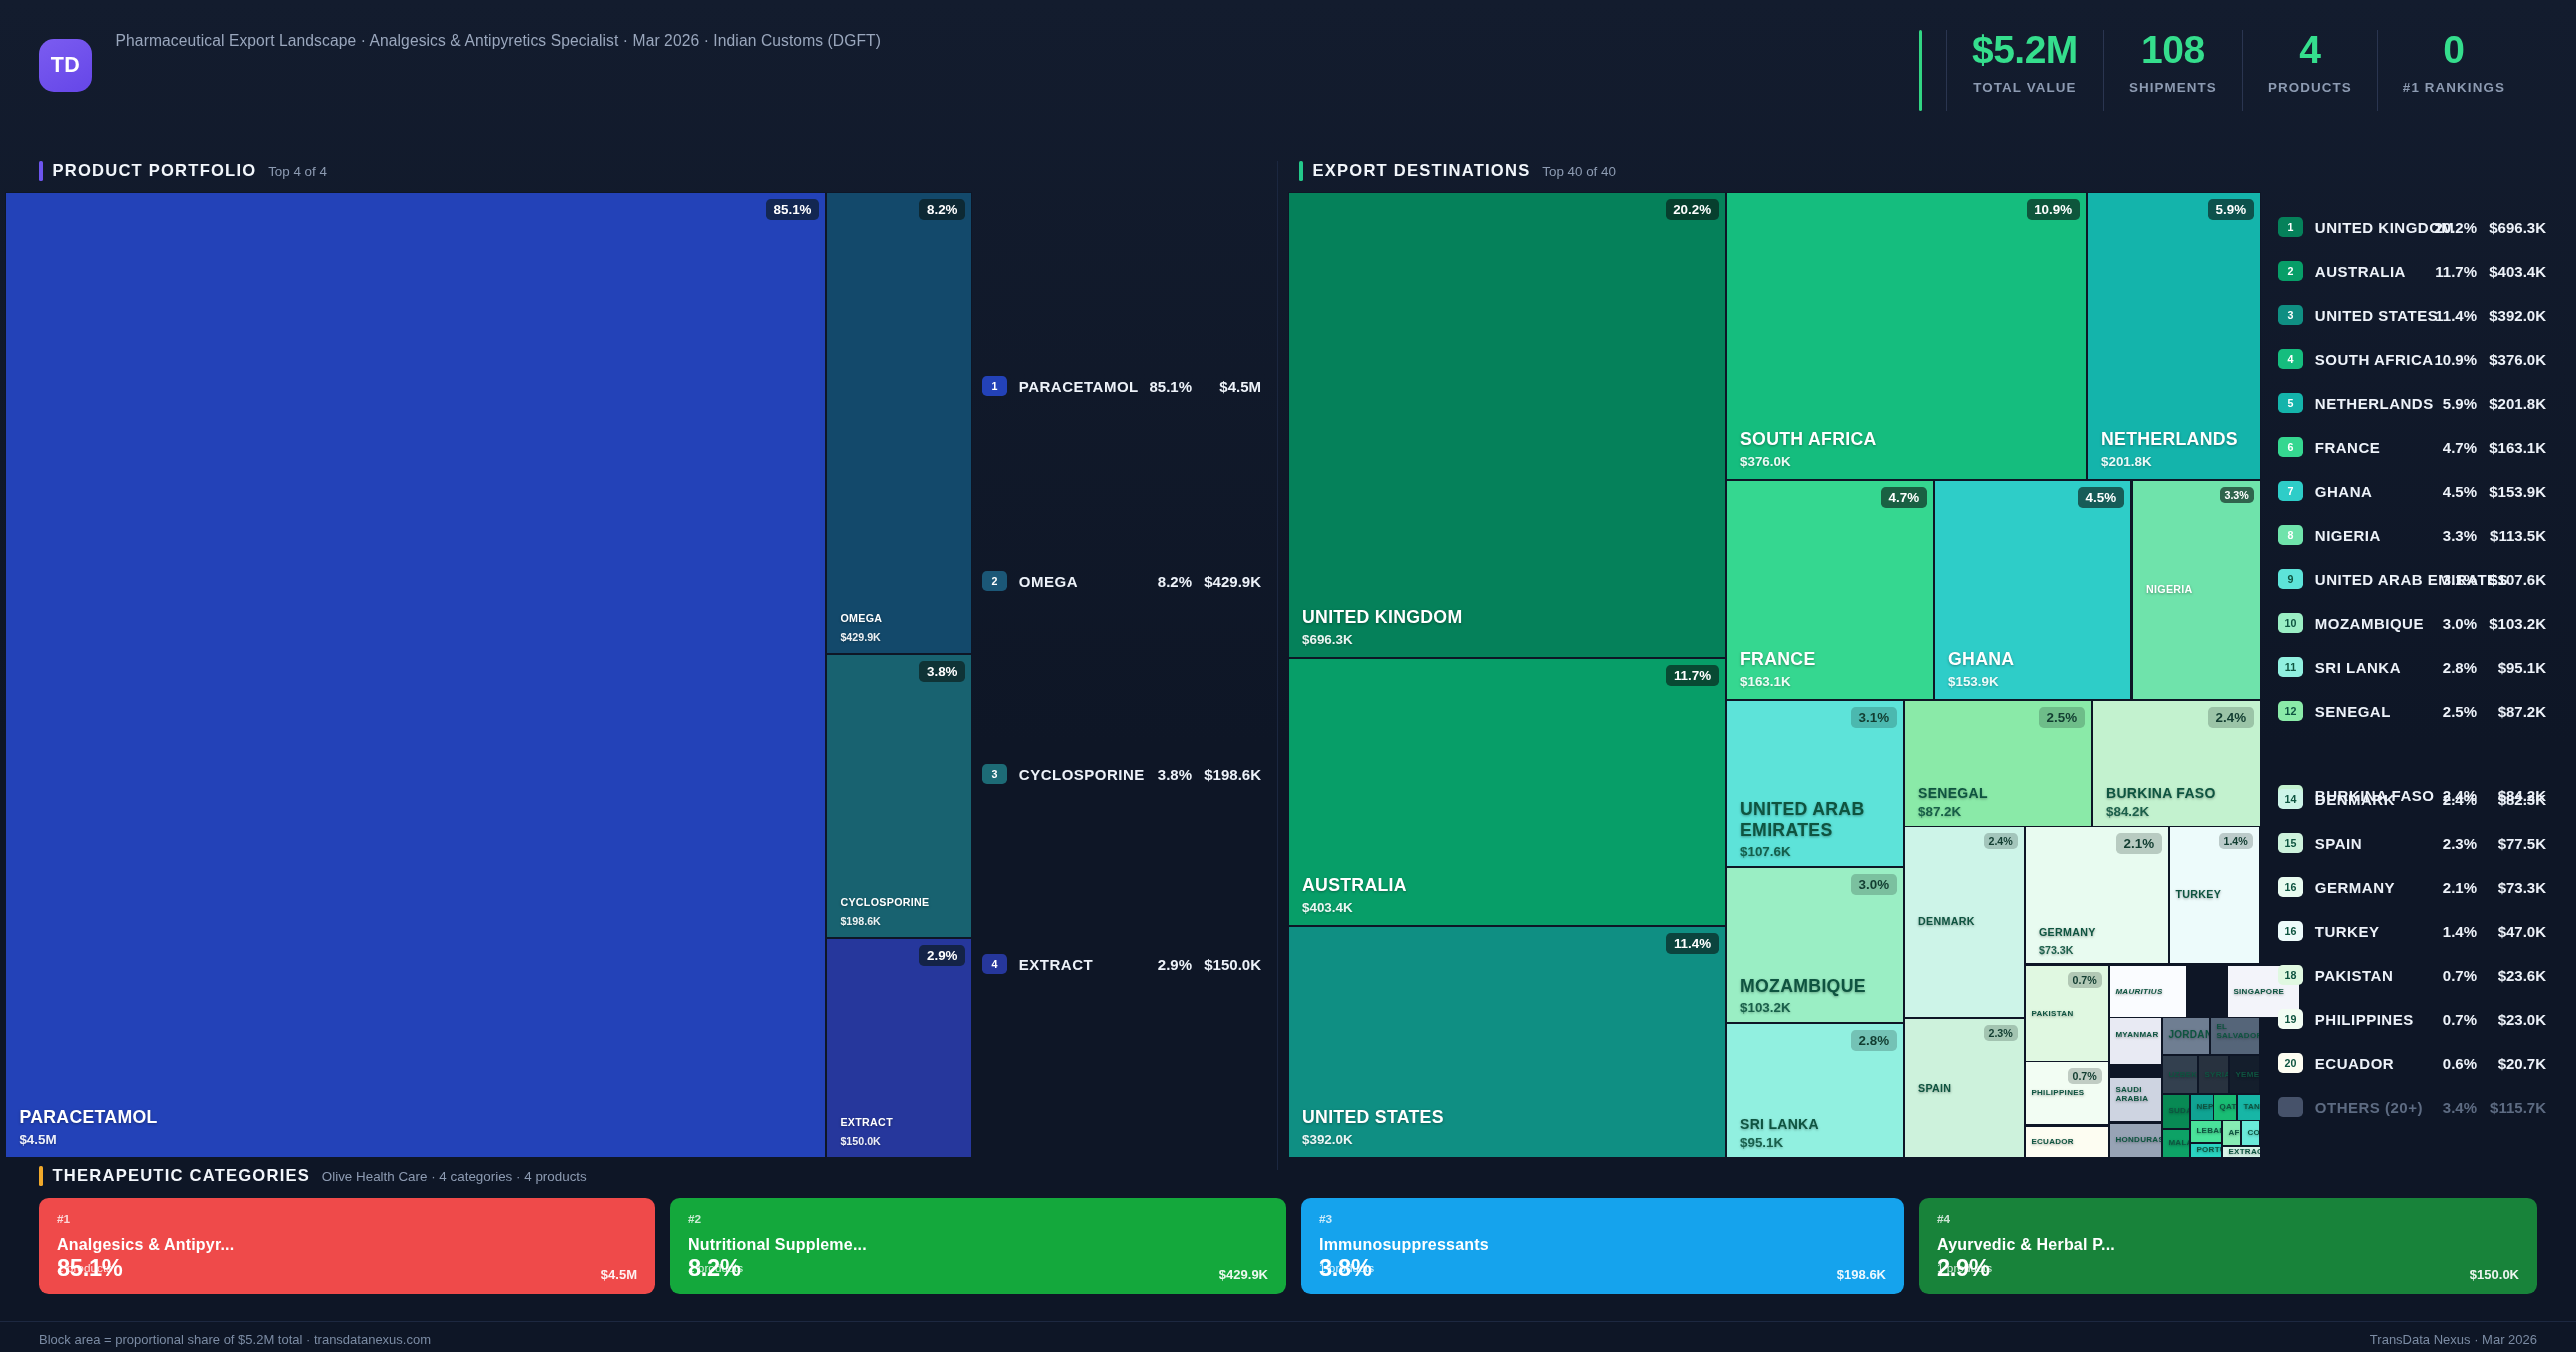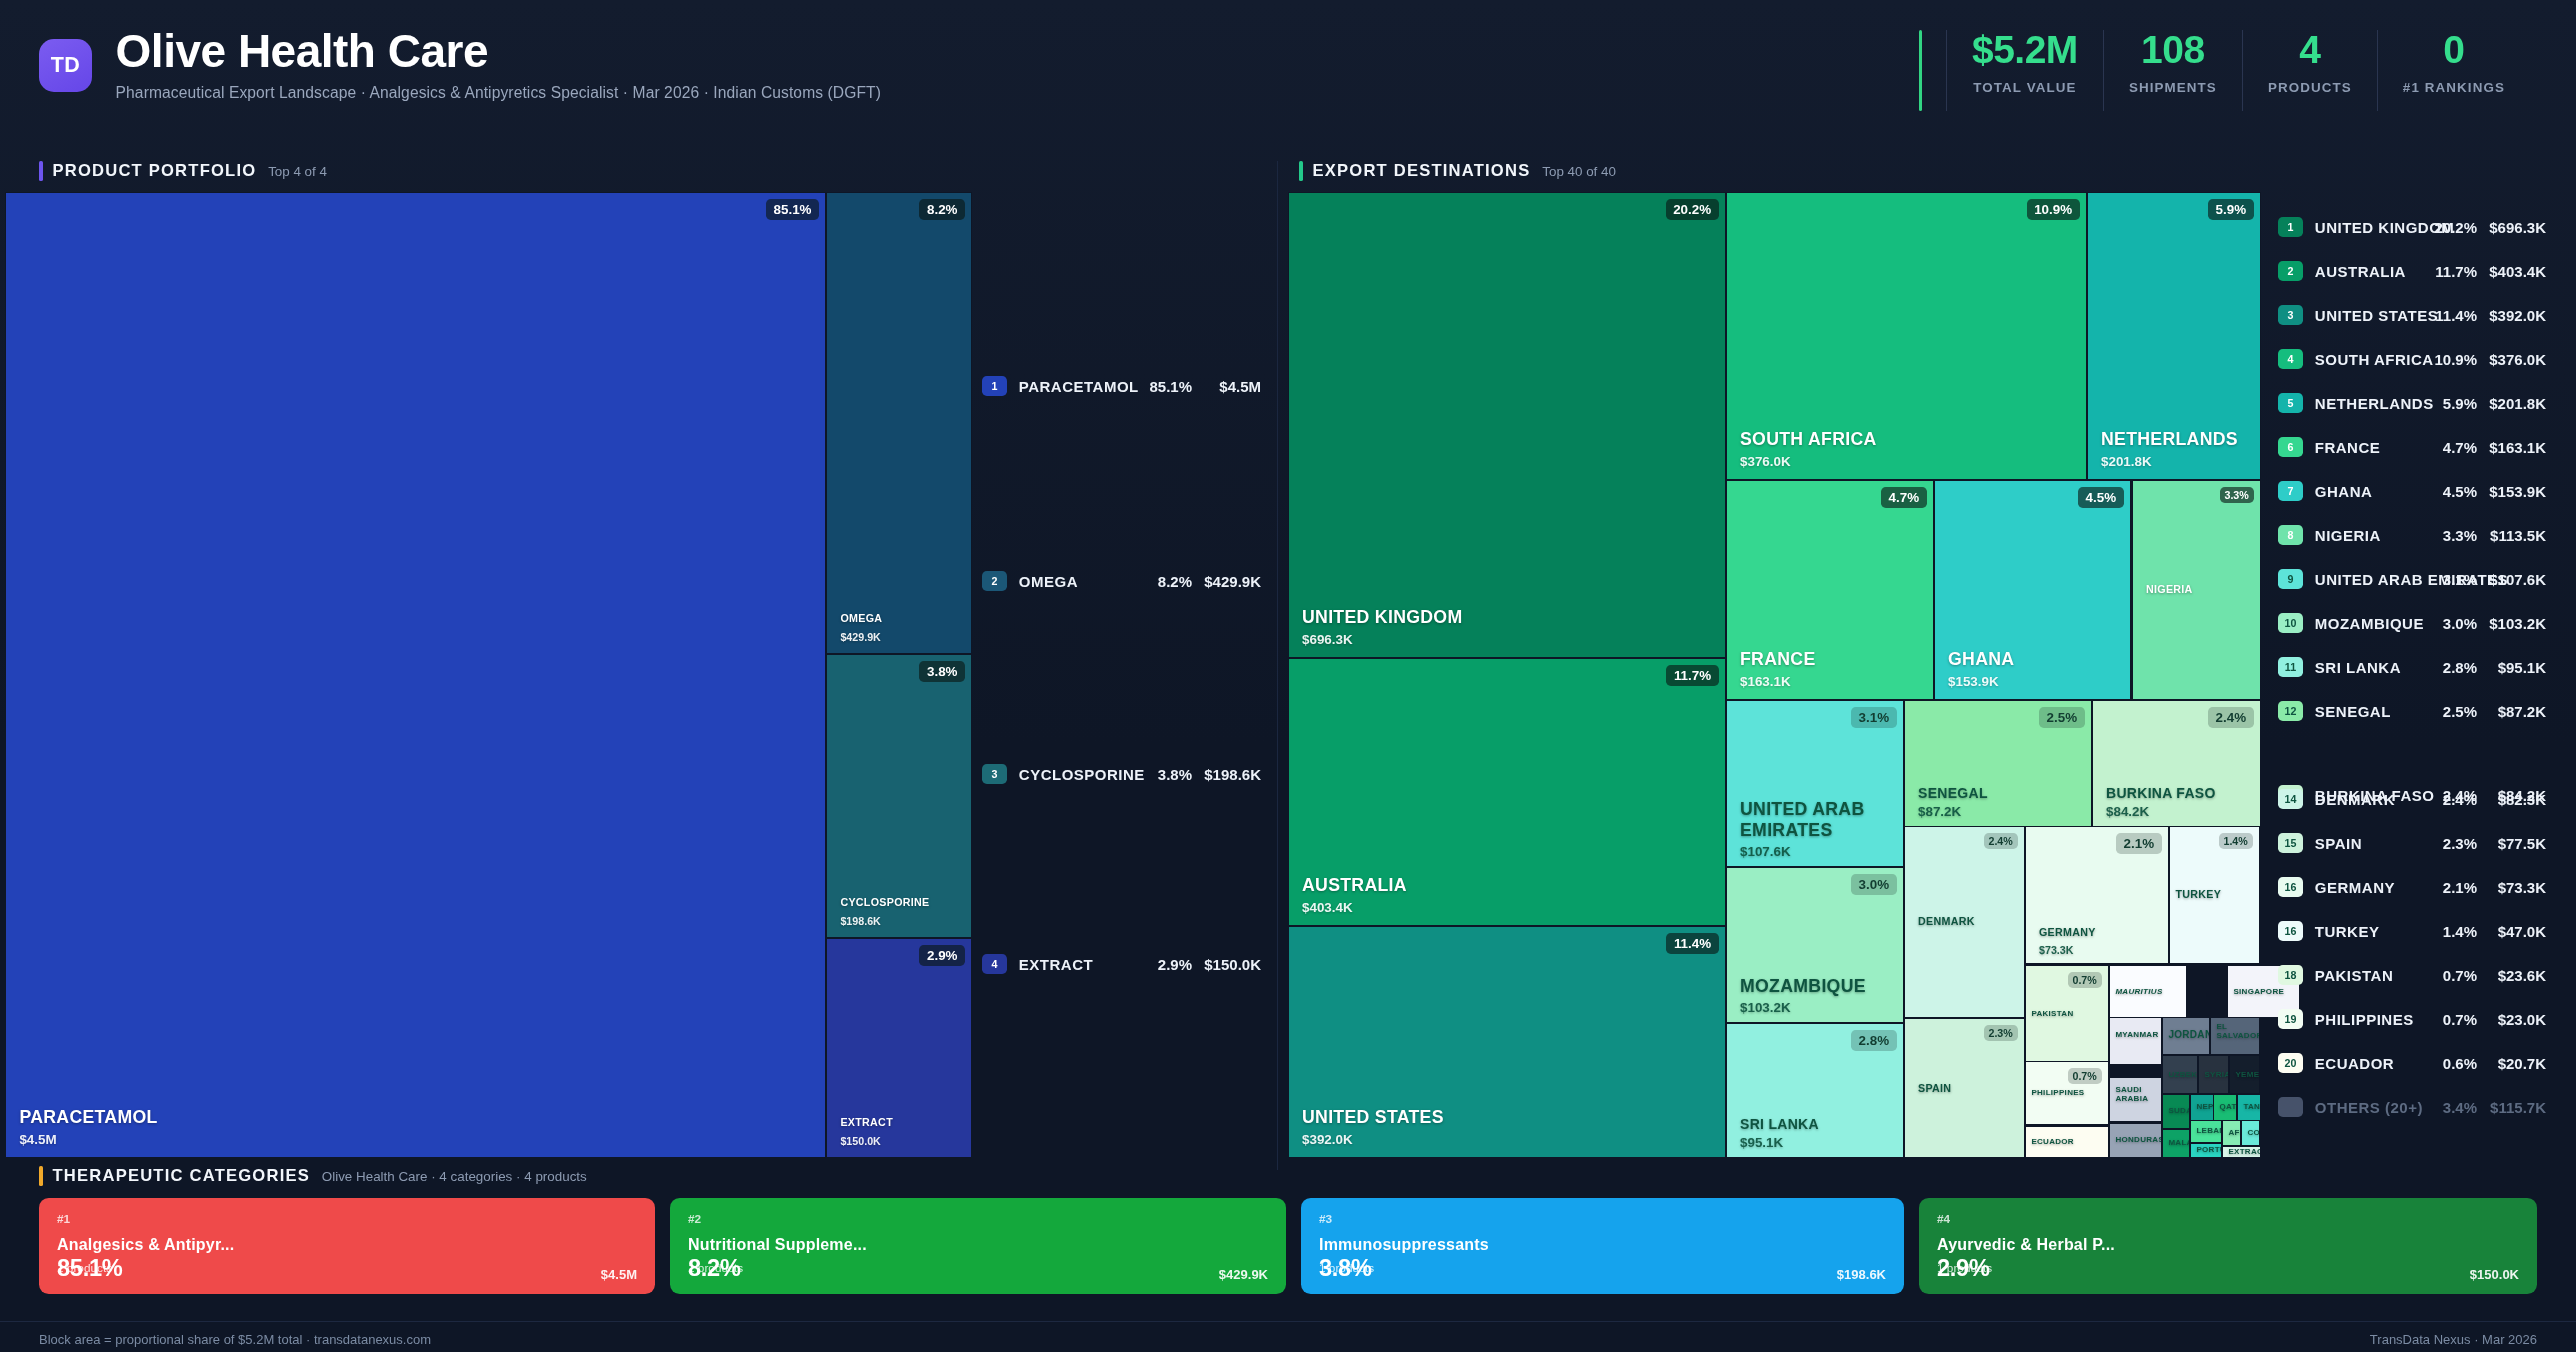--- a/index.html
+++ b/index.html
@@ -84,21 +84,20 @@
 </style>
 </head>
 <body>
 
 <div class="page">
 
   <div class="header">
     <div class="hdr-left">
       <div class="logo-badge">TD</div>
       <div class="hdr-text">
-        <div class="title">Olive Health Care</div>
         <div class="subtitle">Pharmaceutical Export Landscape · Analgesics &amp; Antipyretics Specialist · Mar 2026 · Indian Customs (DGFT)</div>
       </div>
     </div>
     <div class="hdr-stats" id="hdr-stats">
       <div class="accent-bar"></div>
     <div class="stat">
           <div class="stat-val">$5.2M</div>
           <div class="stat-lbl">TOTAL VALUE</div>
         </div>
         <div class="stat">

